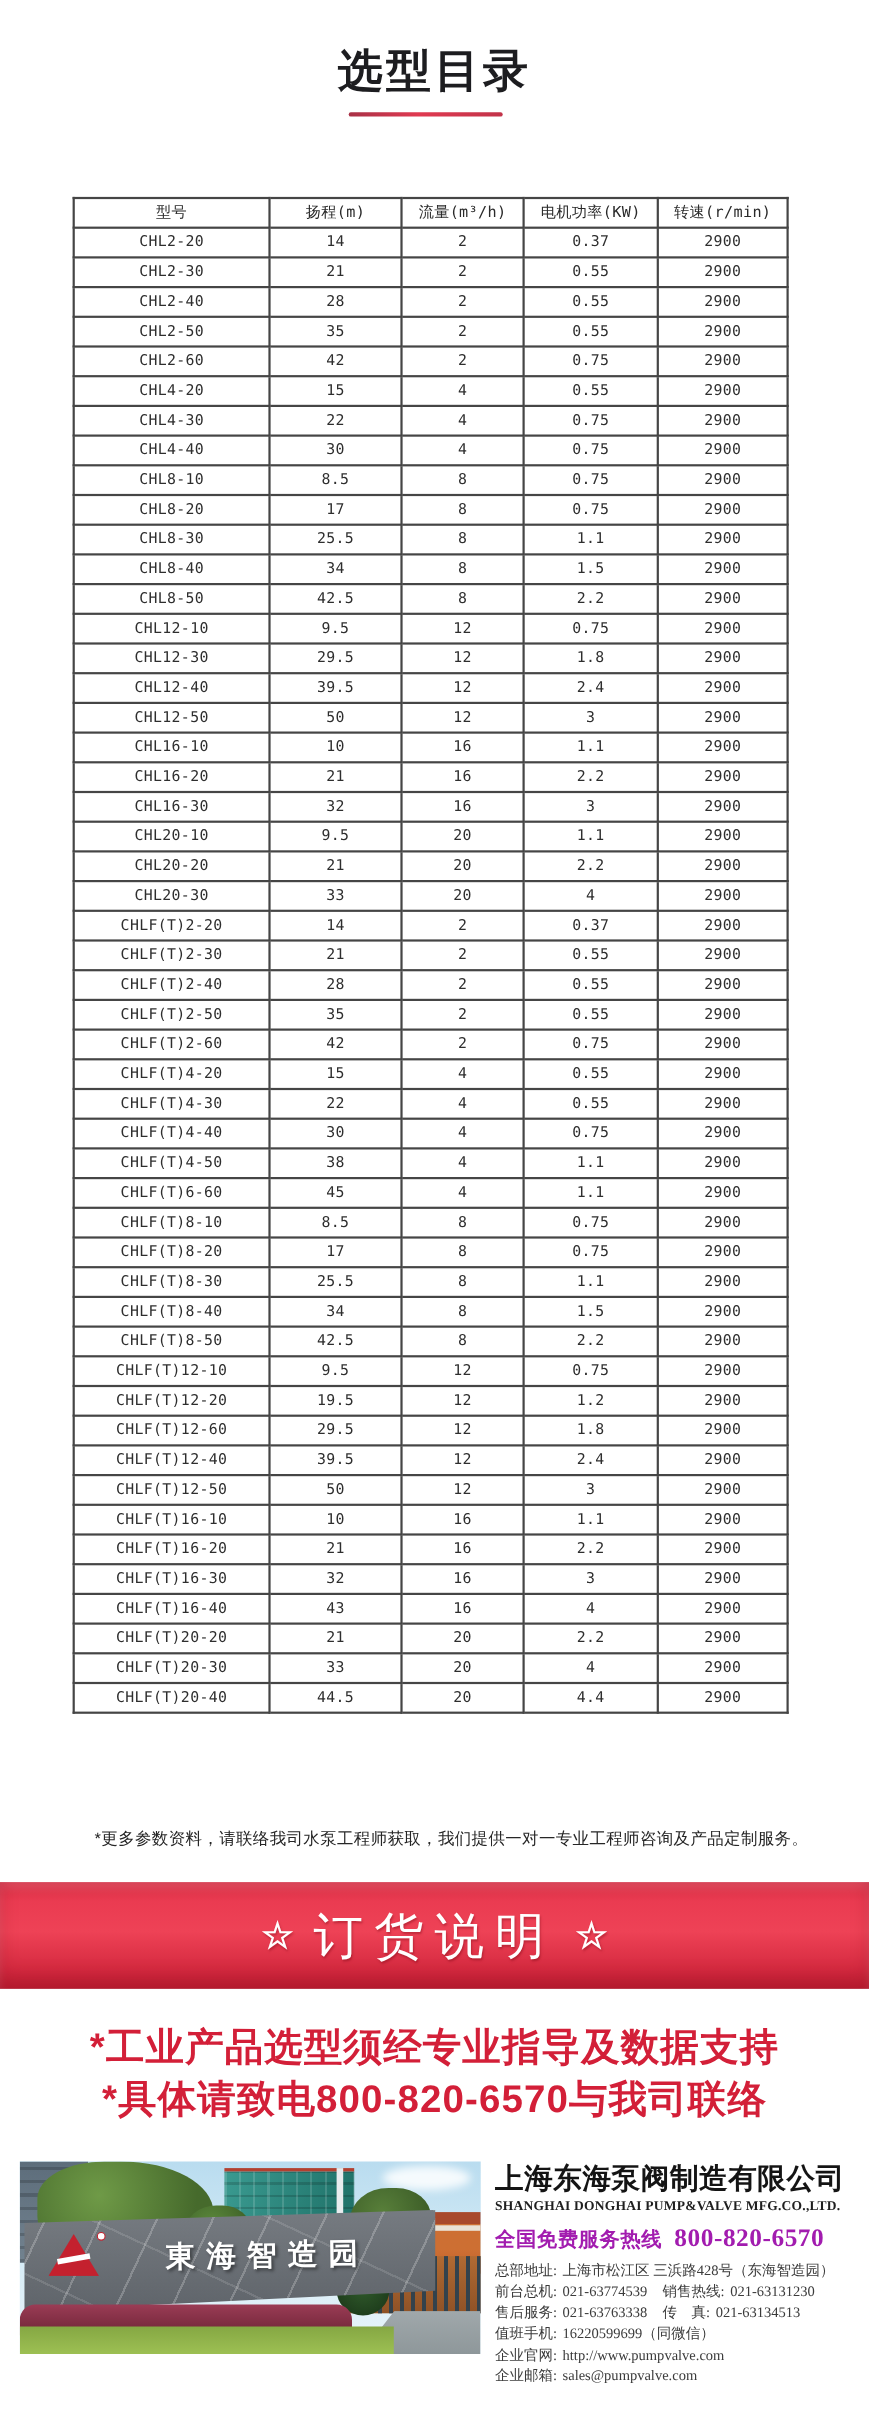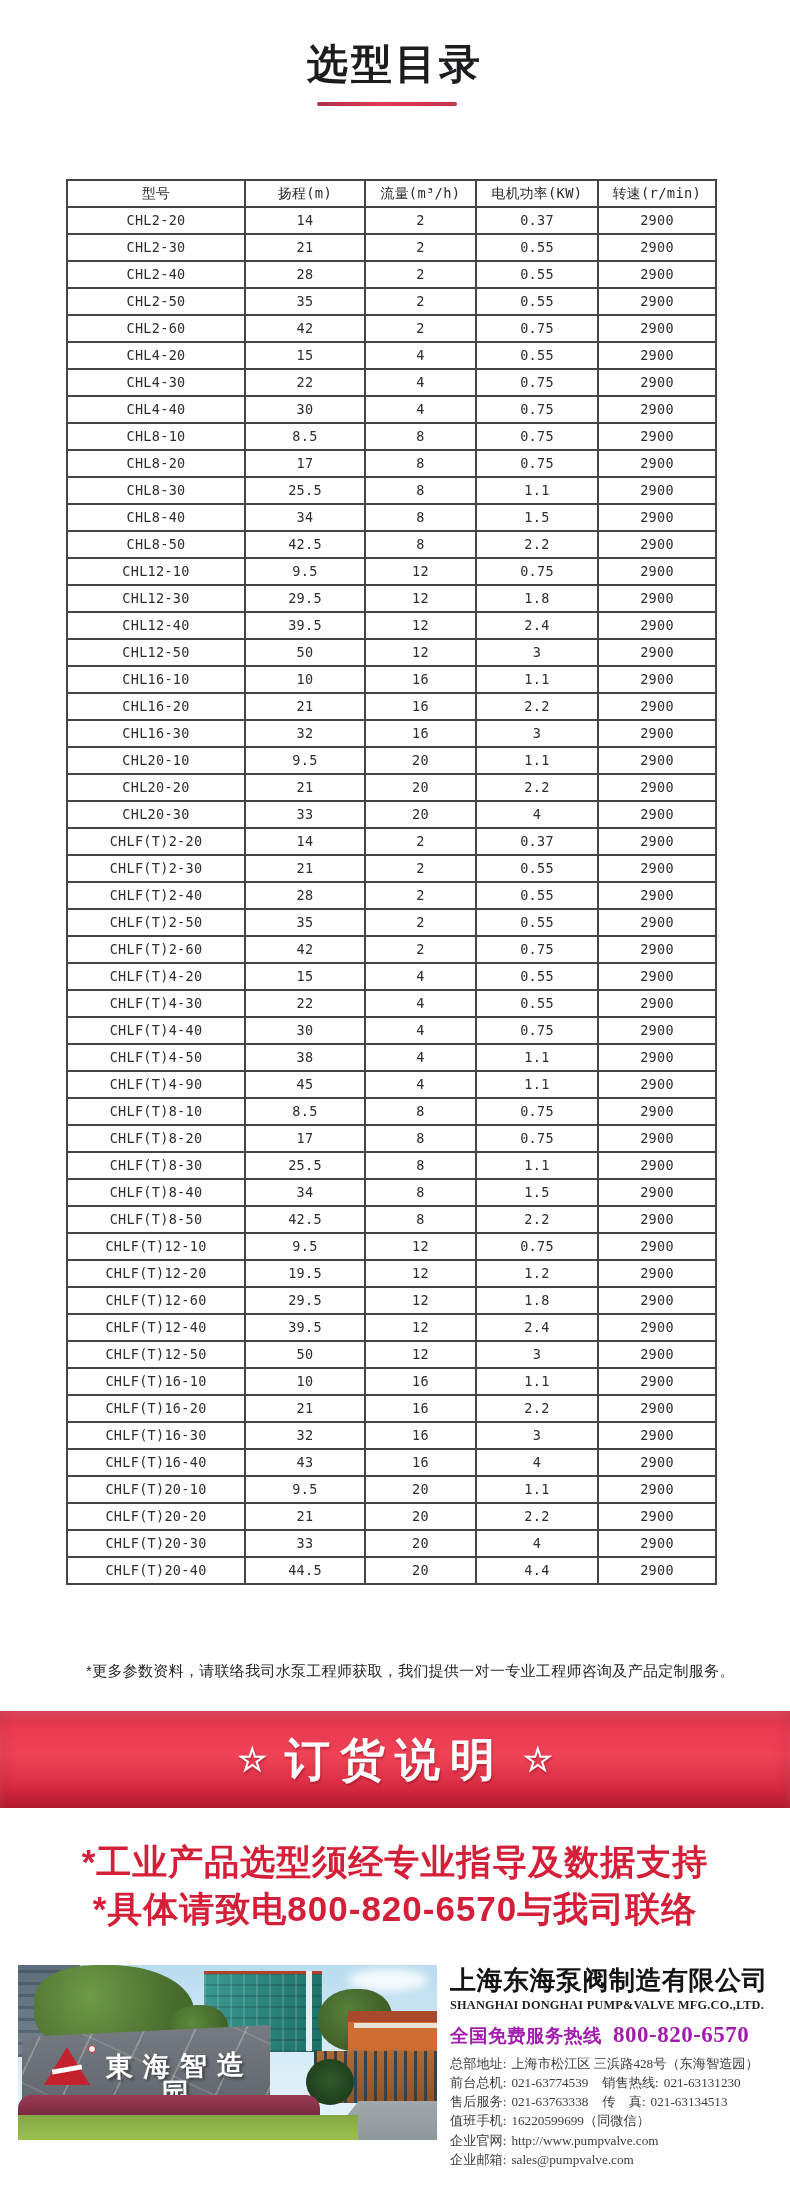--- a/index.html
+++ b/index.html
@@ -42,21 +42,21 @@
     position:absolute;left:0;top:1711px;width:790px;height:97px;
     display:flex;align-items:center;justify-content:center;
     background:linear-gradient(180deg,#d62c42 0%,#ea3b51 18%,#ee4256 46%,#d52a40 82%,#c42135 100%);
     box-shadow:inset 0 -10px 16px rgba(130,8,24,.28), inset 0 6px 8px rgba(255,255,255,.14);
   }
   .order-banner .star{
     color:#ffffff;font-size:33px;font-weight:bold;line-height:1;
     margin:0 18px;text-shadow:1px 2px 2px rgba(120,8,20,.4);
   }
   .order-banner .banner-title{
-    color:#ffffff;font-size:45px;font-weight:bold;line-height:1;
+    color:#ffffff;font-size:45px;font-weight:normal;line-height:1;
     letter-spacing:10px;text-shadow:1px 2px 2px rgba(120,8,20,.4);
   }
   
   .order-notes{position:absolute;left:0;top:1838px;width:790px;text-align:center;}
   .order-notes p{
     margin:0;font-size:35px;font-weight:bold;color:#d31f38;
     line-height:47px;letter-spacing:1px;
   }
   
   .photo{
@@ -79,25 +79,25 @@
   .ph-tree-right{left:300px;top:24px;width:74px;height:62px;border-radius:50% 45% 55% 50%;
     background:radial-gradient(circle at 40% 35%,#587f3a,#3a5a26 80%);}
   .ph-bld-orange{left:330px;top:46px;width:89px;height:56px;
     background:linear-gradient(180deg,#a8492c 0 20%,#cd6f33 20% 60%,#c2622d 100%);}
   .ph-bld-orange-fascia{left:336px;top:58px;width:83px;height:5px;background:#e9e2d6;}
   .ph-gate{left:296px;top:86px;width:123px;height:52px;
     background:repeating-linear-gradient(90deg,#33424c 0 3px,rgba(0,0,0,0) 3px 10px),
                linear-gradient(180deg,#b06a33,#8f5226);}
   .ph-palm{left:288px;top:94px;width:48px;height:46px;border-radius:50%;
     background:radial-gradient(circle at 50% 45%,#2f5a2b,#1e3d1c 75%);}
-  .ph-wall{left:4px;top:60px;width:248px;height:92px;
+  .ph-wall{left:4px;top:44px;width:344px;height:92px;
     clip-path:polygon(0 13%,100% 0,100% 80%,0 100%);
     background:repeating-linear-gradient(115deg,transparent 0 20px,rgba(255,255,255,.22) 20px 22px,transparent 22px 46px),
                repeating-linear-gradient(25deg,transparent 0 30px,rgba(255,255,255,.12) 30px 32px,transparent 32px 70px),
-               linear-gradient(180deg,#767b81,#5f646a);}
+               linear-gradient(180deg,#767b81,#5f646a);padding-left:30px;}
   .ph-sign-text{left:76px;right:8px;top:28px;text-align:center;color:#ffffff;
     font-weight:bold;font-size:27px;letter-spacing:10px;line-height:1;
     text-shadow:2px 2px 3px rgba(0,0,0,.45);transform:rotate(-1deg);}
   .ph-logo{left:22px;top:22px;width:48px;height:40px;}
   .ph-logo-triangle{left:0;top:0;width:46px;height:38px;background:#c4212e;
     clip-path:polygon(50% 0,100% 100%,0 100%);}
   .ph-logo-stripe{left:8px;top:20px;width:30px;height:5px;background:#ffffff;transform:rotate(-10deg);}
   .ph-logo-reg{left:44px;top:-2px;width:6px;height:6px;border:1px solid #c4212e;border-radius:50%;background:#fff;}
   .ph-hedge{left:0;top:130px;width:302px;height:28px;border-radius:14px 14px 0 0;
     background:linear-gradient(180deg,#9a3c55,#6e2336);}
@@ -360,21 +360,21 @@
         <td>2900</td>
       </tr>
       <tr>
         <td>CHLF(T)4-50</td>
         <td>38</td>
         <td>4</td>
         <td>1.1</td>
         <td>2900</td>
       </tr>
       <tr>
-        <td>CHLF(T)4-90</td>
+        <td>CHLF(T)6-60</td>
         <td>45</td>
         <td>4</td>
         <td>1.1</td>
         <td>2900</td>
       </tr>
       <tr>
         <td>CHLF(T)8-10</td>
         <td>8.5</td>
         <td>8</td>
         <td>0.75</td>
@@ -462,27 +462,20 @@
         <td>32</td>
         <td>16</td>
         <td>3</td>
         <td>2900</td>
       </tr>
       <tr>
         <td>CHLF(T)16-40</td>
         <td>43</td>
         <td>16</td>
         <td>4</td>
-        <td>2900</td>
-      </tr>
-      <tr>
-        <td>CHLF(T)20-10</td>
-        <td>9.5</td>
-        <td>20</td>
-        <td>1.1</td>
         <td>2900</td>
       </tr>
       <tr>
         <td>CHLF(T)20-20</td>
         <td>21</td>
         <td>20</td>
         <td>2.2</td>
         <td>2900</td>
       </tr>
       <tr>

